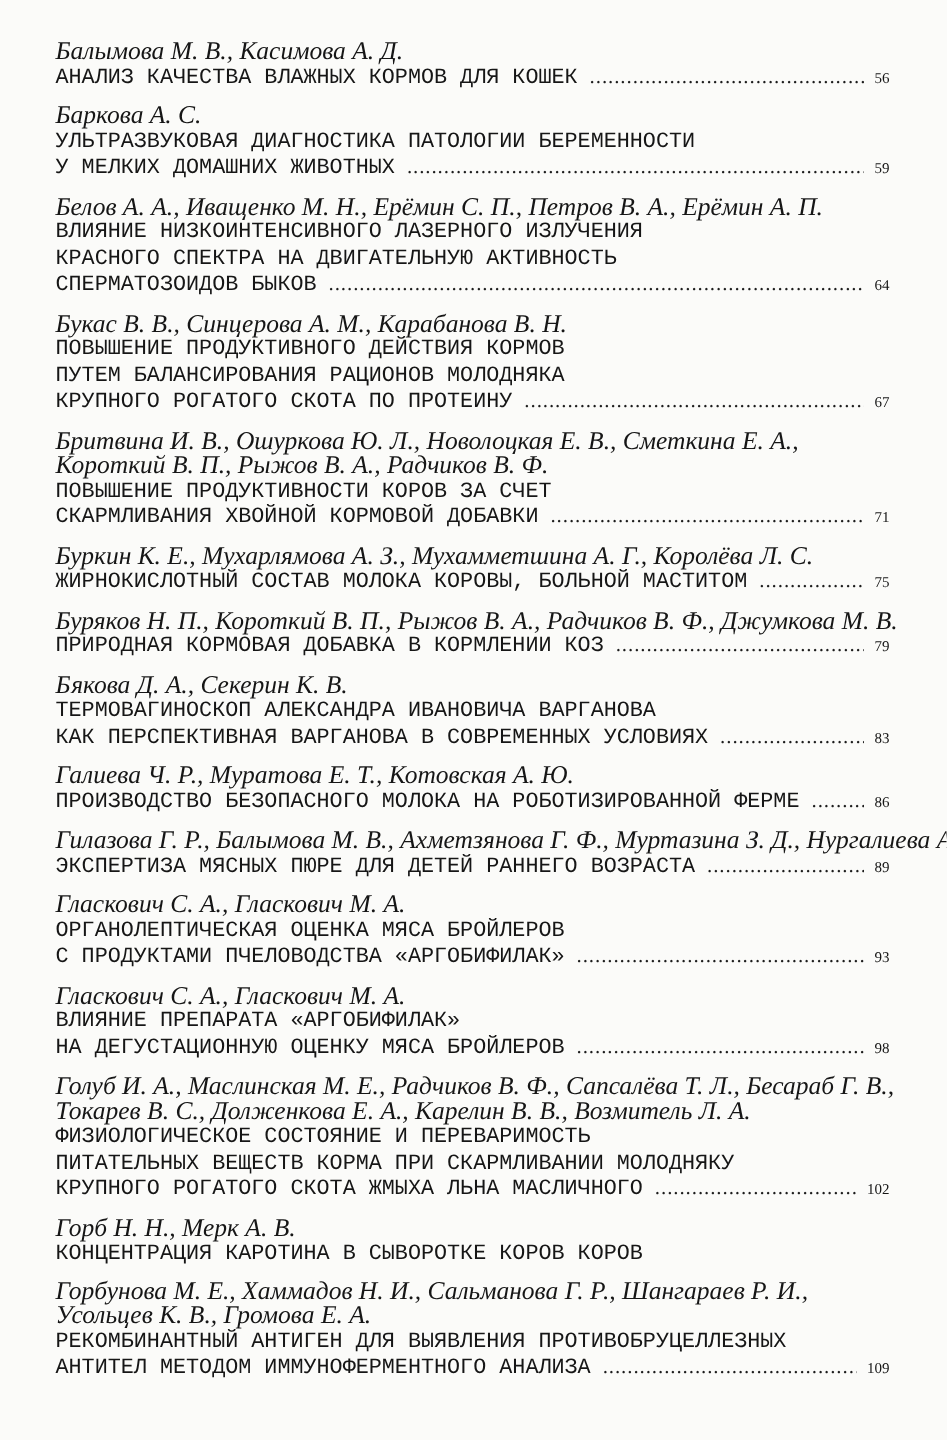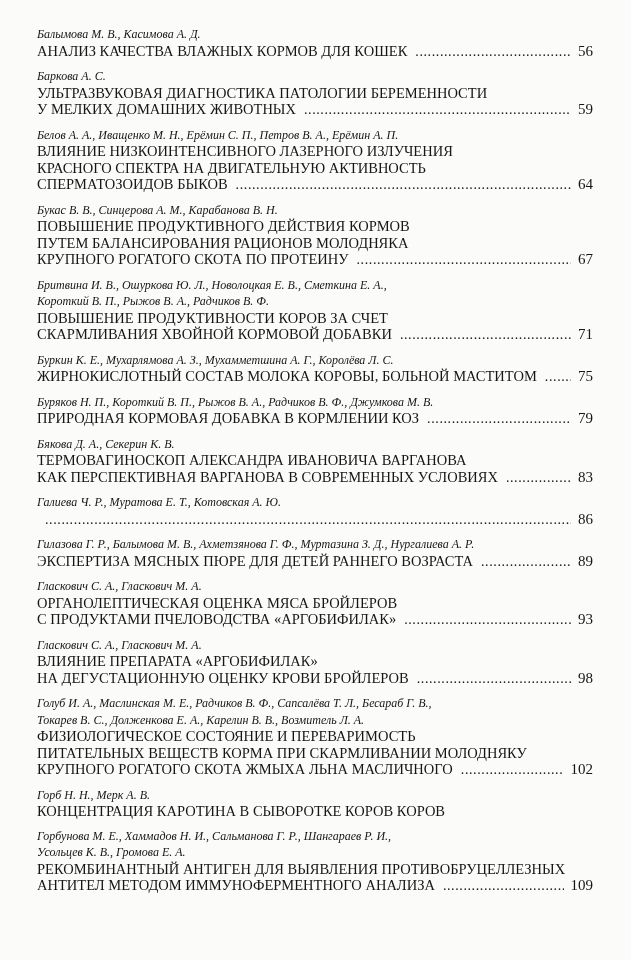--- a/index.html
+++ b/index.html
@@ -19,53 +19,54 @@
     width: 631px;
     height: 960px;
     padding: 26px 38px 0 37px;
     background: #fbfbf9;
   }
   .toc-entry {
     margin-bottom: 8px;
   }
   .author-line {
     font-style: italic;
-    font-size: 12px;
+    font-size: 17px;
     line-height: 16.5px;
     white-space: nowrap;
   }
   .title-line {
     font-size: 14.5px;
     line-height: 16.5px;
     white-space: nowrap;
   }
   .title-line.last {
     display: flex;
     align-items: baseline;
   }
   .title-text {
     flex: none;
     white-space: nowrap;
+    font-family: Liberation Mono, monospace;
   }
   .leader {
     flex: 1 1 auto;
     overflow: hidden;
     white-space: nowrap;
     margin: 0 7px 0 8px;
     min-width: 8px;
     color: #1c1c1c;
   }
   .leader::after {
     content: "..........................................................................................................................................................";
     font-size: 14px;
     letter-spacing: 0.6px;
   }
   .page-num {
     flex: none;
-    font-size: 15px;
+    font-size: 10px;
   }
 </style>
 </head>
 <body>
 
 <div class="page">
   <div class="toc">
   <div class="toc-entry">
     <div class="authors">
           <div class="author-line">Балымова М. В., Касимова А. Д.</div>
@@ -177,20 +178,21 @@
           </div>
         </div>
   </div>
 
   <div class="toc-entry">
     <div class="authors">
           <div class="author-line">Галиева Ч. Р., Муратова Е. Т., Котовская А. Ю.</div>
         </div>
     <div class="titles">
           <div class="title-line last">
+            <span class="title-text">ПРОИЗВОДСТВО БЕЗОПАСНОГО МОЛОКА НА РОБОТИЗИРОВАННОЙ ФЕРМЕ</span>
             <span class="leader"></span>
             <span class="page-num">86</span>
           </div>
         </div>
   </div>
 
   <div class="toc-entry">
     <div class="authors">
           <div class="author-line">Гилазова Г. Р., Балымова М. В., Ахметзянова Г. Ф., Муртазина З. Д., Нургалиева А. Р.</div>
         </div>
@@ -217,21 +219,21 @@
         </div>
   </div>
 
   <div class="toc-entry">
     <div class="authors">
           <div class="author-line">Гласкович С. А., Гласкович М. А.</div>
         </div>
     <div class="titles">
           <div class="title-line"><span class="title-text">ВЛИЯНИЕ ПРЕПАРАТА «АРГОБИФИЛАК»</span></div>
           <div class="title-line last">
-            <span class="title-text">НА ДЕГУСТАЦИОННУЮ ОЦЕНКУ КРОВИ БРОЙЛЕРОВ</span>
+            <span class="title-text">НА ДЕГУСТАЦИОННУЮ ОЦЕНКУ МЯСА БРОЙЛЕРОВ</span>
             <span class="leader"></span>
             <span class="page-num">98</span>
           </div>
         </div>
   </div>
 
   <div class="toc-entry">
     <div class="authors">
           <div class="author-line">Голуб И. А., Маслинская М. Е., Радчиков В. Ф., Сапсалёва Т. Л., Бесараб Г. В.,</div>
           <div class="author-line">Токарев В. С., Долженкова Е. А., Карелин В. В., Возмитель Л. А.</div>

